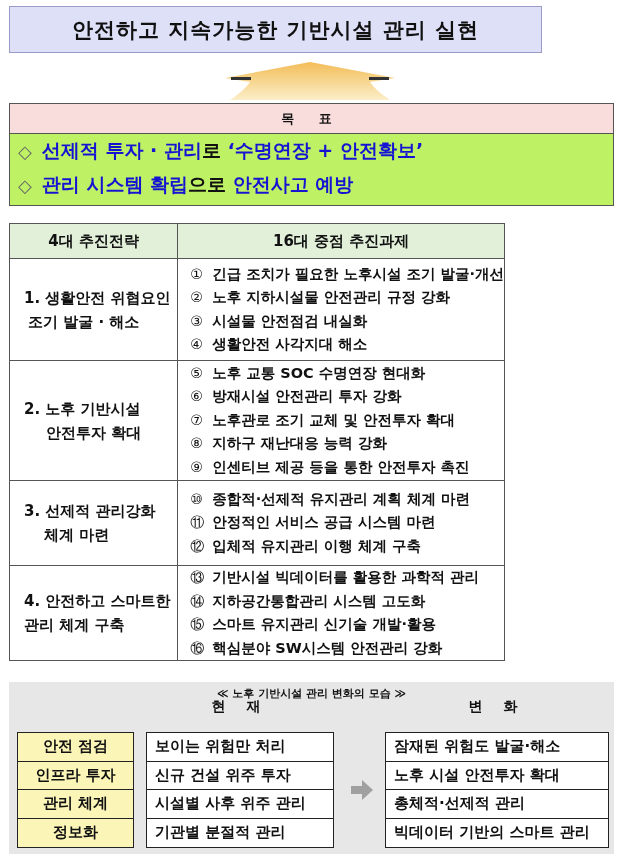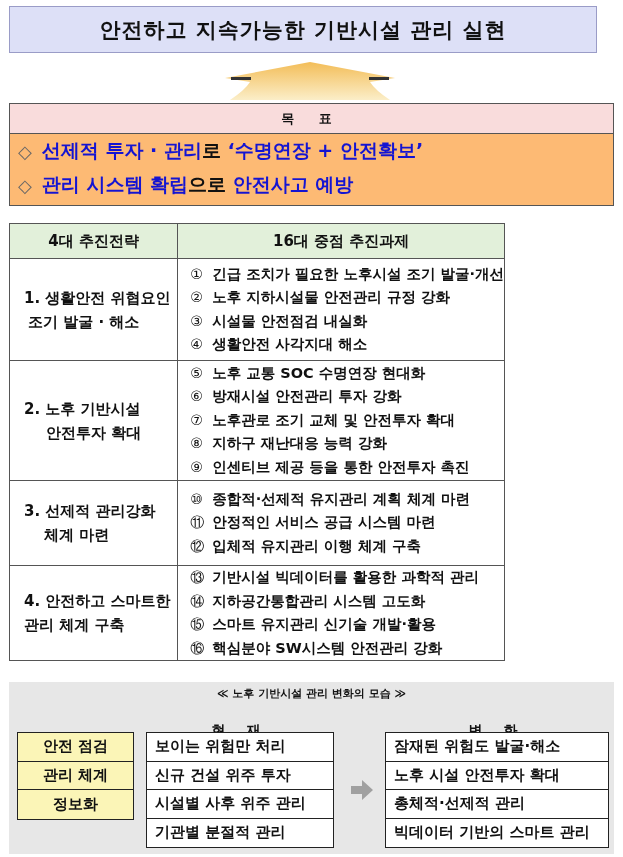--- a/index.html
+++ b/index.html
@@ -1,34 +1,34 @@
 <!DOCTYPE html>
 <html><head>
 <meta charset="utf-8">
 <style>
   * { box-sizing: border-box; margin: 0; padding: 0; }
   body { width: 623px; height: 857px; background: #ffffff; font-family: "DejaVu Sans", "Liberation Sans", sans-serif; color: #111; position: relative; overflow: hidden; }
-  .title-box { position: absolute; left: 9px; top: 6px; width: 588px; height: 47px; background: #dde0f7; border: 1px solid #9a9cc7; display: flex; align-items: center; justify-content: center; font-size: 21px; font-weight: bold; letter-spacing: 1px; }
+  .title-box { position: absolute; left: 9px; top: 6px; width: 533px; height: 47px; background: #dde0f7; border: 1px solid #9a9cc7; display: flex; align-items: center; justify-content: center; font-size: 21px; font-weight: bold; letter-spacing: 1px; }
   .arrow { position: absolute; left: 195px; top: 60px; width: 230px; height: 40px; }
-  .goal-box { position: absolute; left: 9px; top: 103px; width: 605px; height: 103px; border: 1px solid #555; background: #fdba74; }
+  .goal-box { position: absolute; left: 9px; top: 103px; width: 605px; height: 103px; border: 1px solid #555; background: #bef264; }
   .goal-head { height: 30px; background: #f9dcdc; border-bottom: 1px solid #555; display: flex; align-items: center; justify-content: center; font-size: 13px; font-weight: bold; letter-spacing: 10px; }
   .goal-line { height: 34px; display: flex; align-items: center; font-size: 19px; font-weight: bold; padding-left: 8px; white-space: nowrap; }
   .goal-line .dia { color: #666; font-weight: normal; margin-right: 10px; font-size: 18px; }
   .blue { color: #1414d2; }
   .black { color: #111; }
   table.strat { position: absolute; left: 9px; top: 223px; width: 496px; border-collapse: collapse; }
   table.strat td, table.strat th { border: 1px solid #555; }
   table.strat th { background: #e2f0da; height: 35px; font-size: 15px; font-weight: bold; }
   table.strat td.left { width: 193px; font-size: 15px; font-weight: bold; padding-left: 14px; line-height: 24px; vertical-align: middle; }
   table.strat td.right { font-size: 14.5px; font-weight: bold; padding-left: 12px; line-height: 23.5px; vertical-align: middle; white-space: nowrap; }
   .task .num { display: inline-block; width: 22px; font-weight: normal; font-size: 14px; }
   .indent { padding-left: 24px; display: block; }
   .compare { position: absolute; left: 9px; top: 682px; width: 605px; height: 172px; background: #e7e7e7; }
   .cmp-title { position: absolute; top: 4px; left: 0; width: 100%; text-align: center; font-size: 11px; font-weight: bold; }
-  .cmp-head { position: absolute; top: 40px; font-size: 14px; font-weight: bold; letter-spacing: 8px; text-align: center; }
+  .cmp-head { position: absolute; top: 16px; font-size: 14px; font-weight: bold; letter-spacing: 8px; text-align: center; }
   .col { position: absolute; top: 50px; border: 1.5px solid #222; }
   .col .cell { height: 28.5px; border-bottom: 1px solid #222; display: flex; align-items: center; font-size: 15px; font-weight: bold; white-space: nowrap; }
   .col .cell:last-child { border-bottom: none; }
   .col.cat { left: 8px; width: 117px; background: #fbf5b7; }
   .col.cat .cell { justify-content: center; }
   .col.now { left: 137px; width: 188px; background: #fff; }
   .col.now .cell, .col.future .cell { padding-left: 8px; }
   .col.future { left: 376px; width: 224px; background: #fff; }
   .cmp-arrow { position: absolute; left: 342px; top: 98px; }
 </style>
@@ -122,20 +122,21 @@
 </tbody>
   </table>
 
 <div class="compare">
   <div class="cmp-title">≪ 노후 기반시설 관리 변화의 모습 ≫</div>
   <div class="cmp-head" style="left:137px;width:188px">현 재</div>
   <div class="cmp-head" style="left:376px;width:224px">변 화</div>
 
   <div class="col cat">
     <div class="cell">안전 점검</div>
+    <div class="cell">인프라 투자</div>
     <div class="cell">관리 체계</div>
     <div class="cell">정보화</div>
   </div>
 
   <div class="col now">
     <div class="cell">보이는 위험만 처리</div>
     <div class="cell">신규 건설 위주 투자</div>
     <div class="cell">시설별 사후 위주 관리</div>
     <div class="cell">기관별 분절적 관리</div>
   </div>

